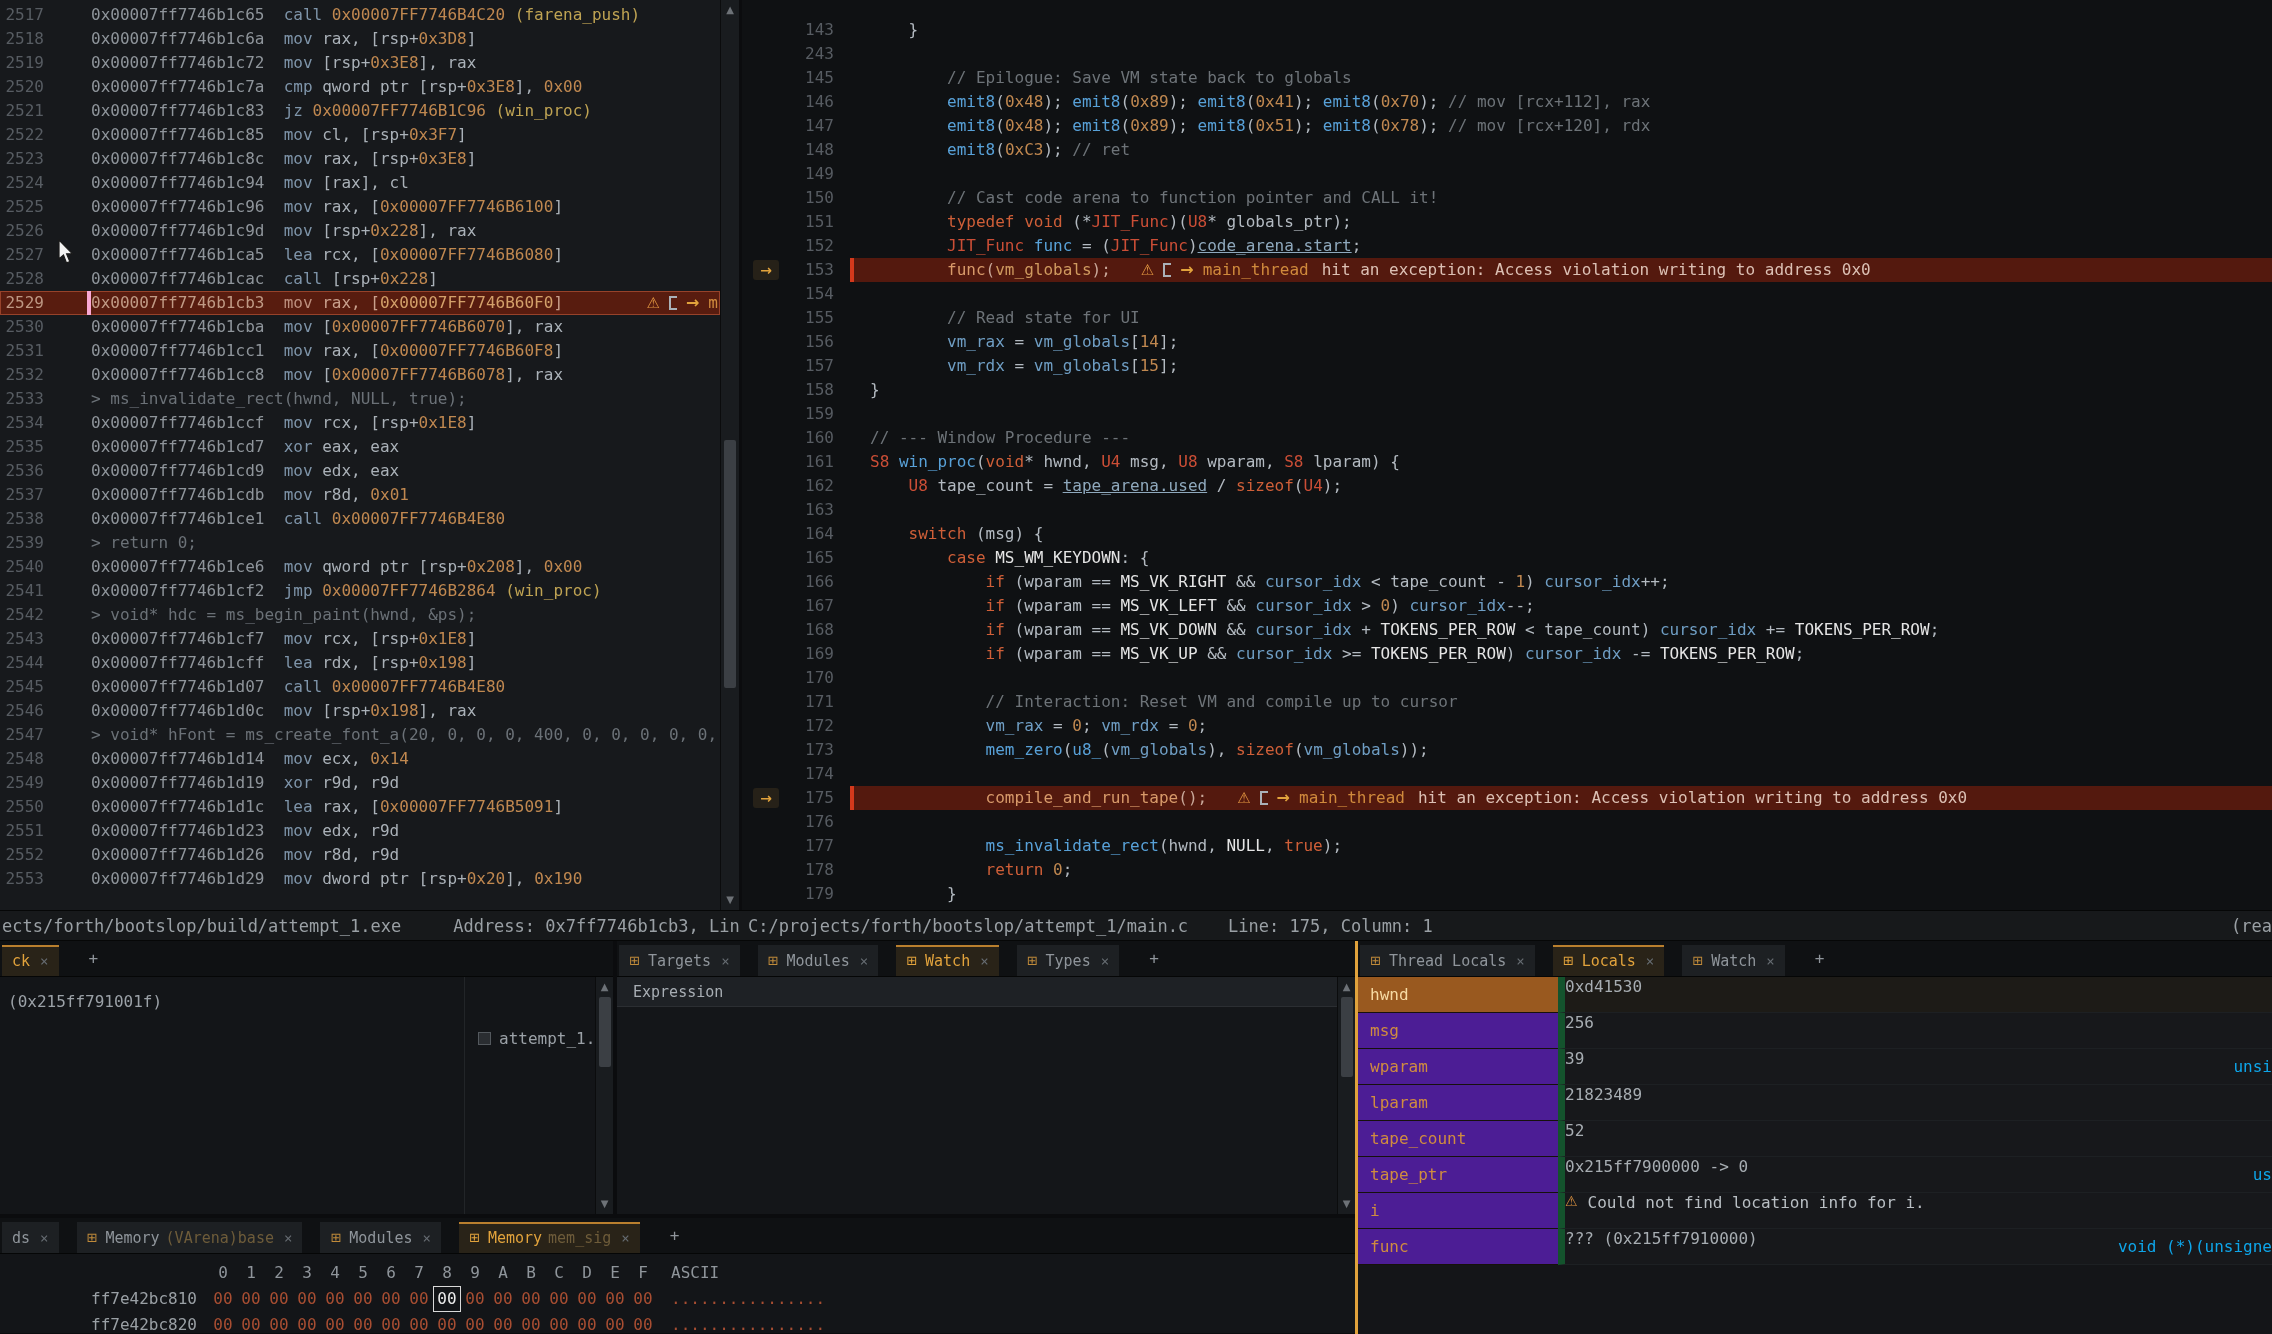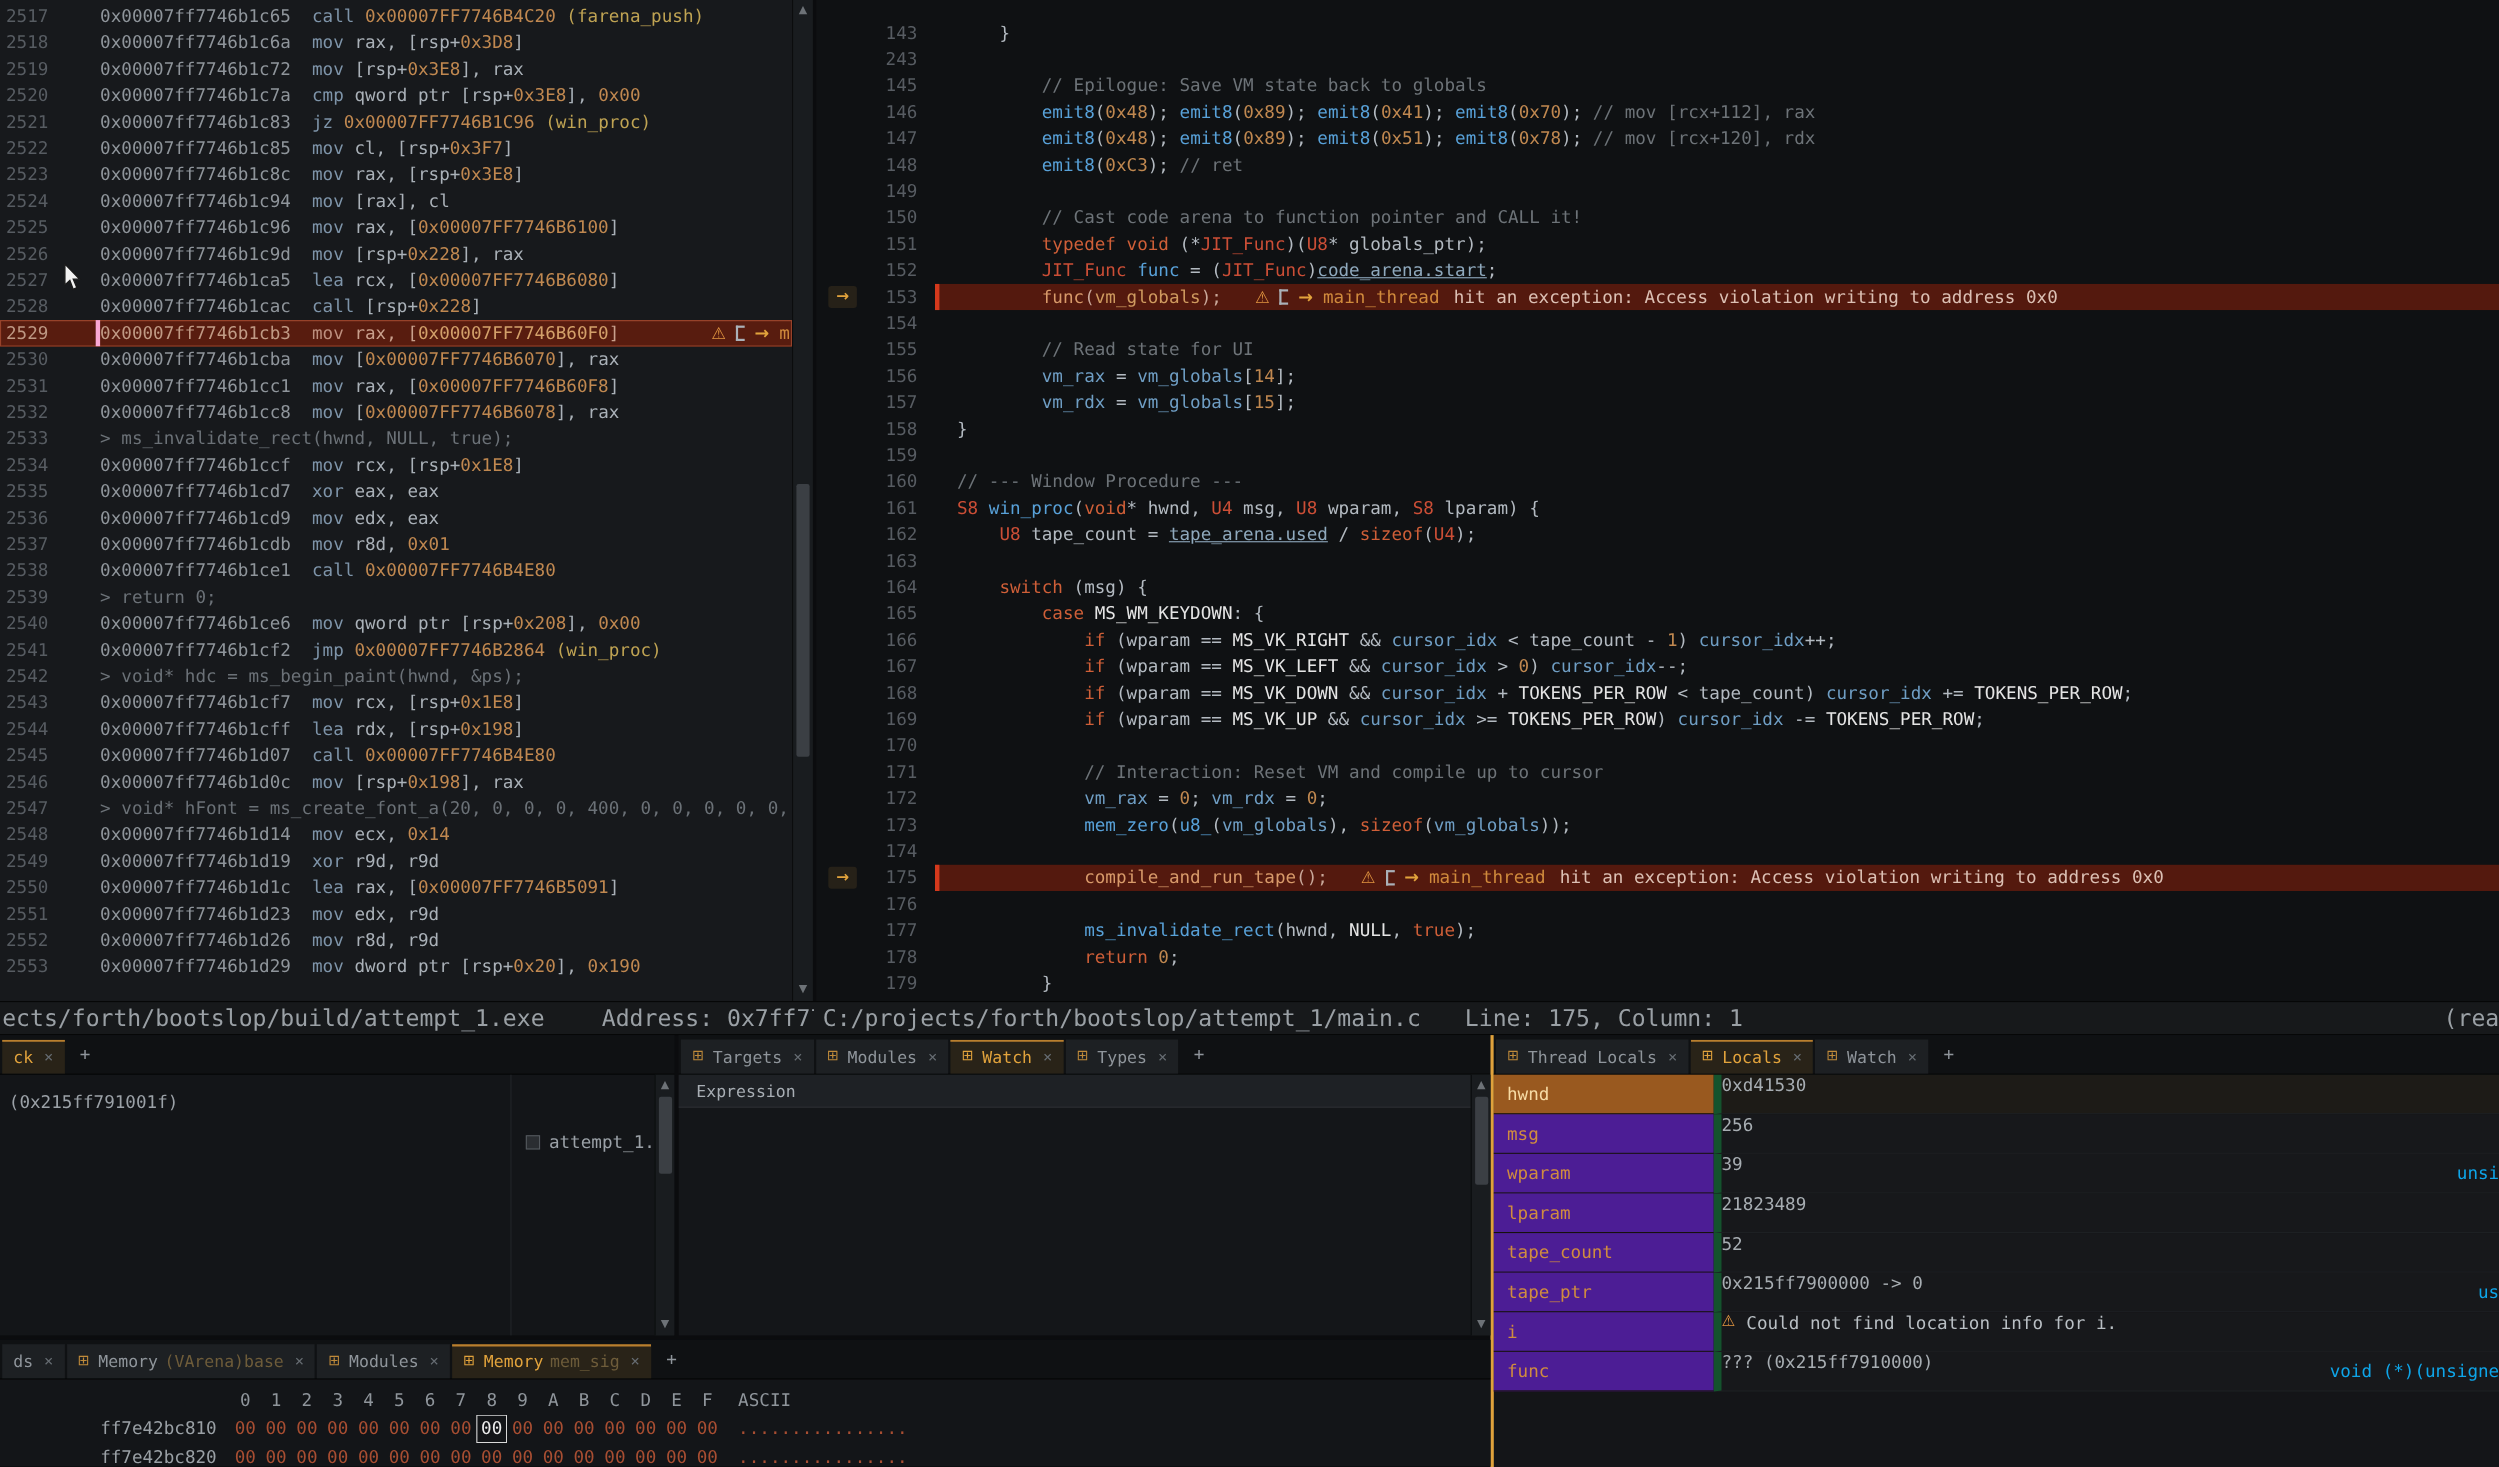--- a/index.html
+++ b/index.html
@@ -51,28 +51,28 @@
 .thread{color:#d08a3c}
 .excmsg{color:#dcc0b4;margin-left:4px}
 
 
 .vsb{position:absolute;background:#191c1f;border-left:1px solid #0b0c0d;z-index:5}
 .sarr{position:absolute;left:0;right:0;height:16px;text-align:center;line-height:16px;font-size:10px;color:#6d7277;font-family:"DejaVu Sans",sans-serif}
 .sarr.top{top:2px}.sarr.bot{bottom:2px}
 .sthumb{position:absolute;left:3px;width:12px;background:#3b3f44;border-radius:2px}
 
 
-#status{position:absolute;left:0;top:910px;width:2272px;height:31px;background:#17191b;border-top:1px solid #060707;border-bottom:1px solid #060707;display:flex;align-items:center;font-size:21px;color:#9aa0a5;white-space:pre}
+#status{position:absolute;left:0;top:910px;width:2272px;height:31px;background:#17191b;border-top:1px solid #060707;border-bottom:1px solid #060707;display:flex;align-items:center;font-size:17px;color:#9aa0a5;white-space:pre}
 #status-left{flex:none;width:740px;display:flex;gap:52px;padding-left:2px;overflow:hidden}
 #status-right{flex:1;display:flex;gap:40px;padding-left:8px;overflow:hidden}
 #status-end{margin-left:auto}
 
 
 #bottom{position:absolute;left:0;top:941px;width:2272px;height:393px}
-.tabbar{height:36px;background:#0f1113;display:flex;align-items:flex-end;padding-left:2px;gap:2px;border-bottom:1px solid #050606}
+.tabbar{height:36px;background:#0f1113;display:flex;align-items:flex-end;padding-left:2px;gap:18px;border-bottom:1px solid #050606}
 .tab{height:31px;display:flex;align-items:center;gap:8px;padding:0 10px;background:#1d2023;color:#8f959b;font-size:15px;white-space:pre}
 .tab.active{background:#292318;color:#e2a33c;box-shadow:inset 0 2px 0 #b97f2e}
 .ticon{color:#bf8a3a;font-family:"DejaVu Sans",sans-serif;font-size:13px}
 .tab.active .ticon{color:#e2a33c}
 .tsub{color:#6e5c3a;margin-left:-2px}
 .tclose{color:#666c72;margin-left:2px;font-size:14px}
 .tabplus{align-self:center;color:#8f959b;padding:0 12px;font-size:16px}
 
 #cs{position:absolute;left:0;top:0;width:613px;height:273px;background:#131518}
 .csrow{height:37px;line-height:37px;padding-left:8px;white-space:pre;color:#9ba1a7;position:relative;overflow:hidden}

